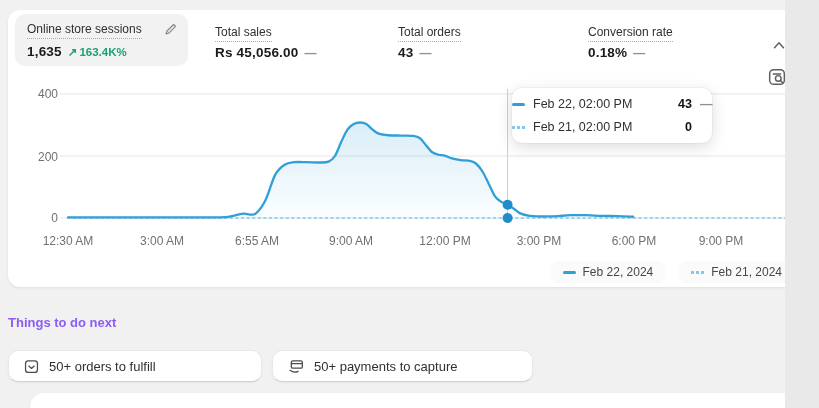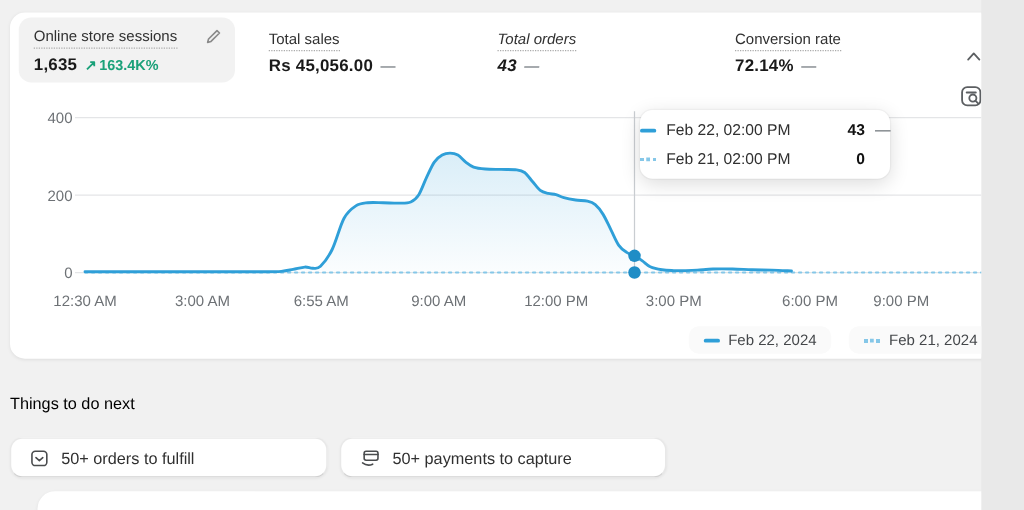--- a/index.html
+++ b/index.html
@@ -20,21 +20,21 @@
   .tile-label-row { display:flex; align-items:flex-start; justify-content:space-between; }
   .metric-label {
     font-size:12px; color:#303030; border-bottom:1.5px dotted #ababab; padding-bottom:2px;
     white-space:nowrap;
   }
   .value-row { display:flex; align-items:baseline; gap:6px; margin-top:5px; }
   .metric-value { font-size:13.5px; font-weight:bold; color:#1a1a1a; letter-spacing:.2px; }
   .delta { font-size:11.5px; color:#1aa179; font-weight:bold; display:flex; align-items:baseline; gap:2px; }
   .cmp-dash { font-size:12px; color:#8c9196; font-weight:bold; }
   .metric { position:absolute; top:12px; }
-  .metric.m2 { left:207px; } .metric.m3 { left:390px;font-style:italic; } .metric.m4 { left:580px; }
+  .metric.m2 { left:207px; } .metric.m3 { left:390px; } .metric.m4 { left:580px; }
   .icon-btn { position:absolute; border:none; background:transparent; cursor:pointer; padding:0; line-height:0; }
   .icon-btn svg { stroke:#5c5f62; fill:none; stroke-width:1.6; stroke-linecap:round; stroke-linejoin:round; }
   .pencil-btn { background:transparent; border:none; padding:0; cursor:pointer; line-height:0; margin-left:6px; }
   .pencil-btn svg { stroke:#8a8a8a; fill:none; stroke-width:1.4; stroke-linecap:round; stroke-linejoin:round; }
   
   .y-tick { position:absolute; width:34px; text-align:right; font-size:12px; color:#6d7175; }
   .chart-svg { position:absolute; left:32px; top:75px; overflow:visible; }
   .x-tick { position:absolute; top:224px; transform:translateX(-50%); font-size:12px; color:#6d7175; white-space:nowrap; }
   .tooltip {
     position:absolute; left:504px; top:78px; width:200px; background:#ffffff;
@@ -45,21 +45,21 @@
   .tt-val { margin-left:auto; font-weight:bold; color:#111; min-width:18px; text-align:right; }
   .tt-cmp { width:12px; color:#8c9196; font-weight:bold; text-align:right; }
   .marker-solid { display:inline-block; width:13px; height:3px; border-radius:2px; flex:0 0 auto; }
   .marker-dotted { display:inline-block; width:13px; border-top:3px dotted #85c7e8; flex:0 0 auto; }
   .legend { position:absolute; right:10px; top:251px; display:flex; gap:14px; }
   .legend-chip {
     display:flex; align-items:center; gap:7px; background:#fafafa; border-radius:8px;
     padding:4px 12px; font-size:12px; color:#44474a;
   }
   
-  .section-heading { position:absolute; left:8px; top:315px; font-size:13px; font-weight:normal; color:#000000; }
+  .section-heading { position:absolute; left:8px; top:315px; font-size:13px; font-weight:bold; color:#8b5cf6; }
   .pill {
     position:absolute; top:350px; height:32px; background:#ffffff; border:1px solid rgba(0,0,0,.09);
     border-bottom-color:rgba(0,0,0,.18); border-radius:10px; box-shadow:0 1px 2px rgba(0,0,0,.05);
     display:flex; align-items:center; gap:9px; padding:0 14px; font-size:13px; color:#303030;
     cursor:pointer; font-family:inherit;
   }
   .pill svg { stroke:#4a4c4e; fill:none; stroke-width:1.5; stroke-linecap:round; stroke-linejoin:round; flex:0 0 auto; }
   .pill.p1 { left:8px; width:254px; }
   .pill.p2 { left:272px; width:261px; }
   .card-bottom {
@@ -102,21 +102,21 @@
     <div class="metric m3">
       <span class="metric-label">Total orders</span>
       <div class="value-row">
         <span class="metric-value">43</span>
         <span class="cmp-dash">—</span>
       </div>
     </div>
     <div class="metric m4">
       <span class="metric-label">Conversion rate</span>
       <div class="value-row">
-        <span class="metric-value">72.14%</span>
+        <span class="metric-value">0.18%</span>
         <span class="cmp-dash">—</span>
       </div>
     </div>
 
     <button class="icon-btn" style="left:762px; top:28px;">
       <svg width="18" height="14" viewBox="0 0 20 14">
           <polyline points="5,10 10,4.5 15,10"></polyline>
         </svg>
     </button>
     <button class="icon-btn" style="left:758px; top:56px;">
@@ -149,21 +149,21 @@
         <circle cx="467.59999999999997" cy="119.67" r="5" fill="#1f8dc6"></circle>
         <circle cx="467.59999999999997" cy="133" r="5" fill="#1f8dc6"></circle>
       </svg>
 
     <span class="x-tick" style="left:60px;">12:30 AM</span>
     <span class="x-tick" style="left:154px;">3:00 AM</span>
     <span class="x-tick" style="left:249px;">6:55 AM</span>
     <span class="x-tick" style="left:343px;">9:00 AM</span>
     <span class="x-tick" style="left:437px;text-align:center;">12:00 PM</span>
     <span class="x-tick" style="left:531px;">3:00 PM</span>
-    <span class="x-tick" style="left:640px;">6:00 PM</span>
+    <span class="x-tick" style="left:626px;">6:00 PM</span>
     <span class="x-tick" style="left:713px;">9:00 PM</span>
 
     <div class="tooltip">
       <div class="tt-row">
         <span class="marker-solid" style="background: rgb(47, 159, 216);"></span>
         <span>Feb 22, 02:00 PM</span>
         <span class="tt-val">43</span>
         <span class="tt-cmp">—</span>
       </div>
       <div class="tt-row">

